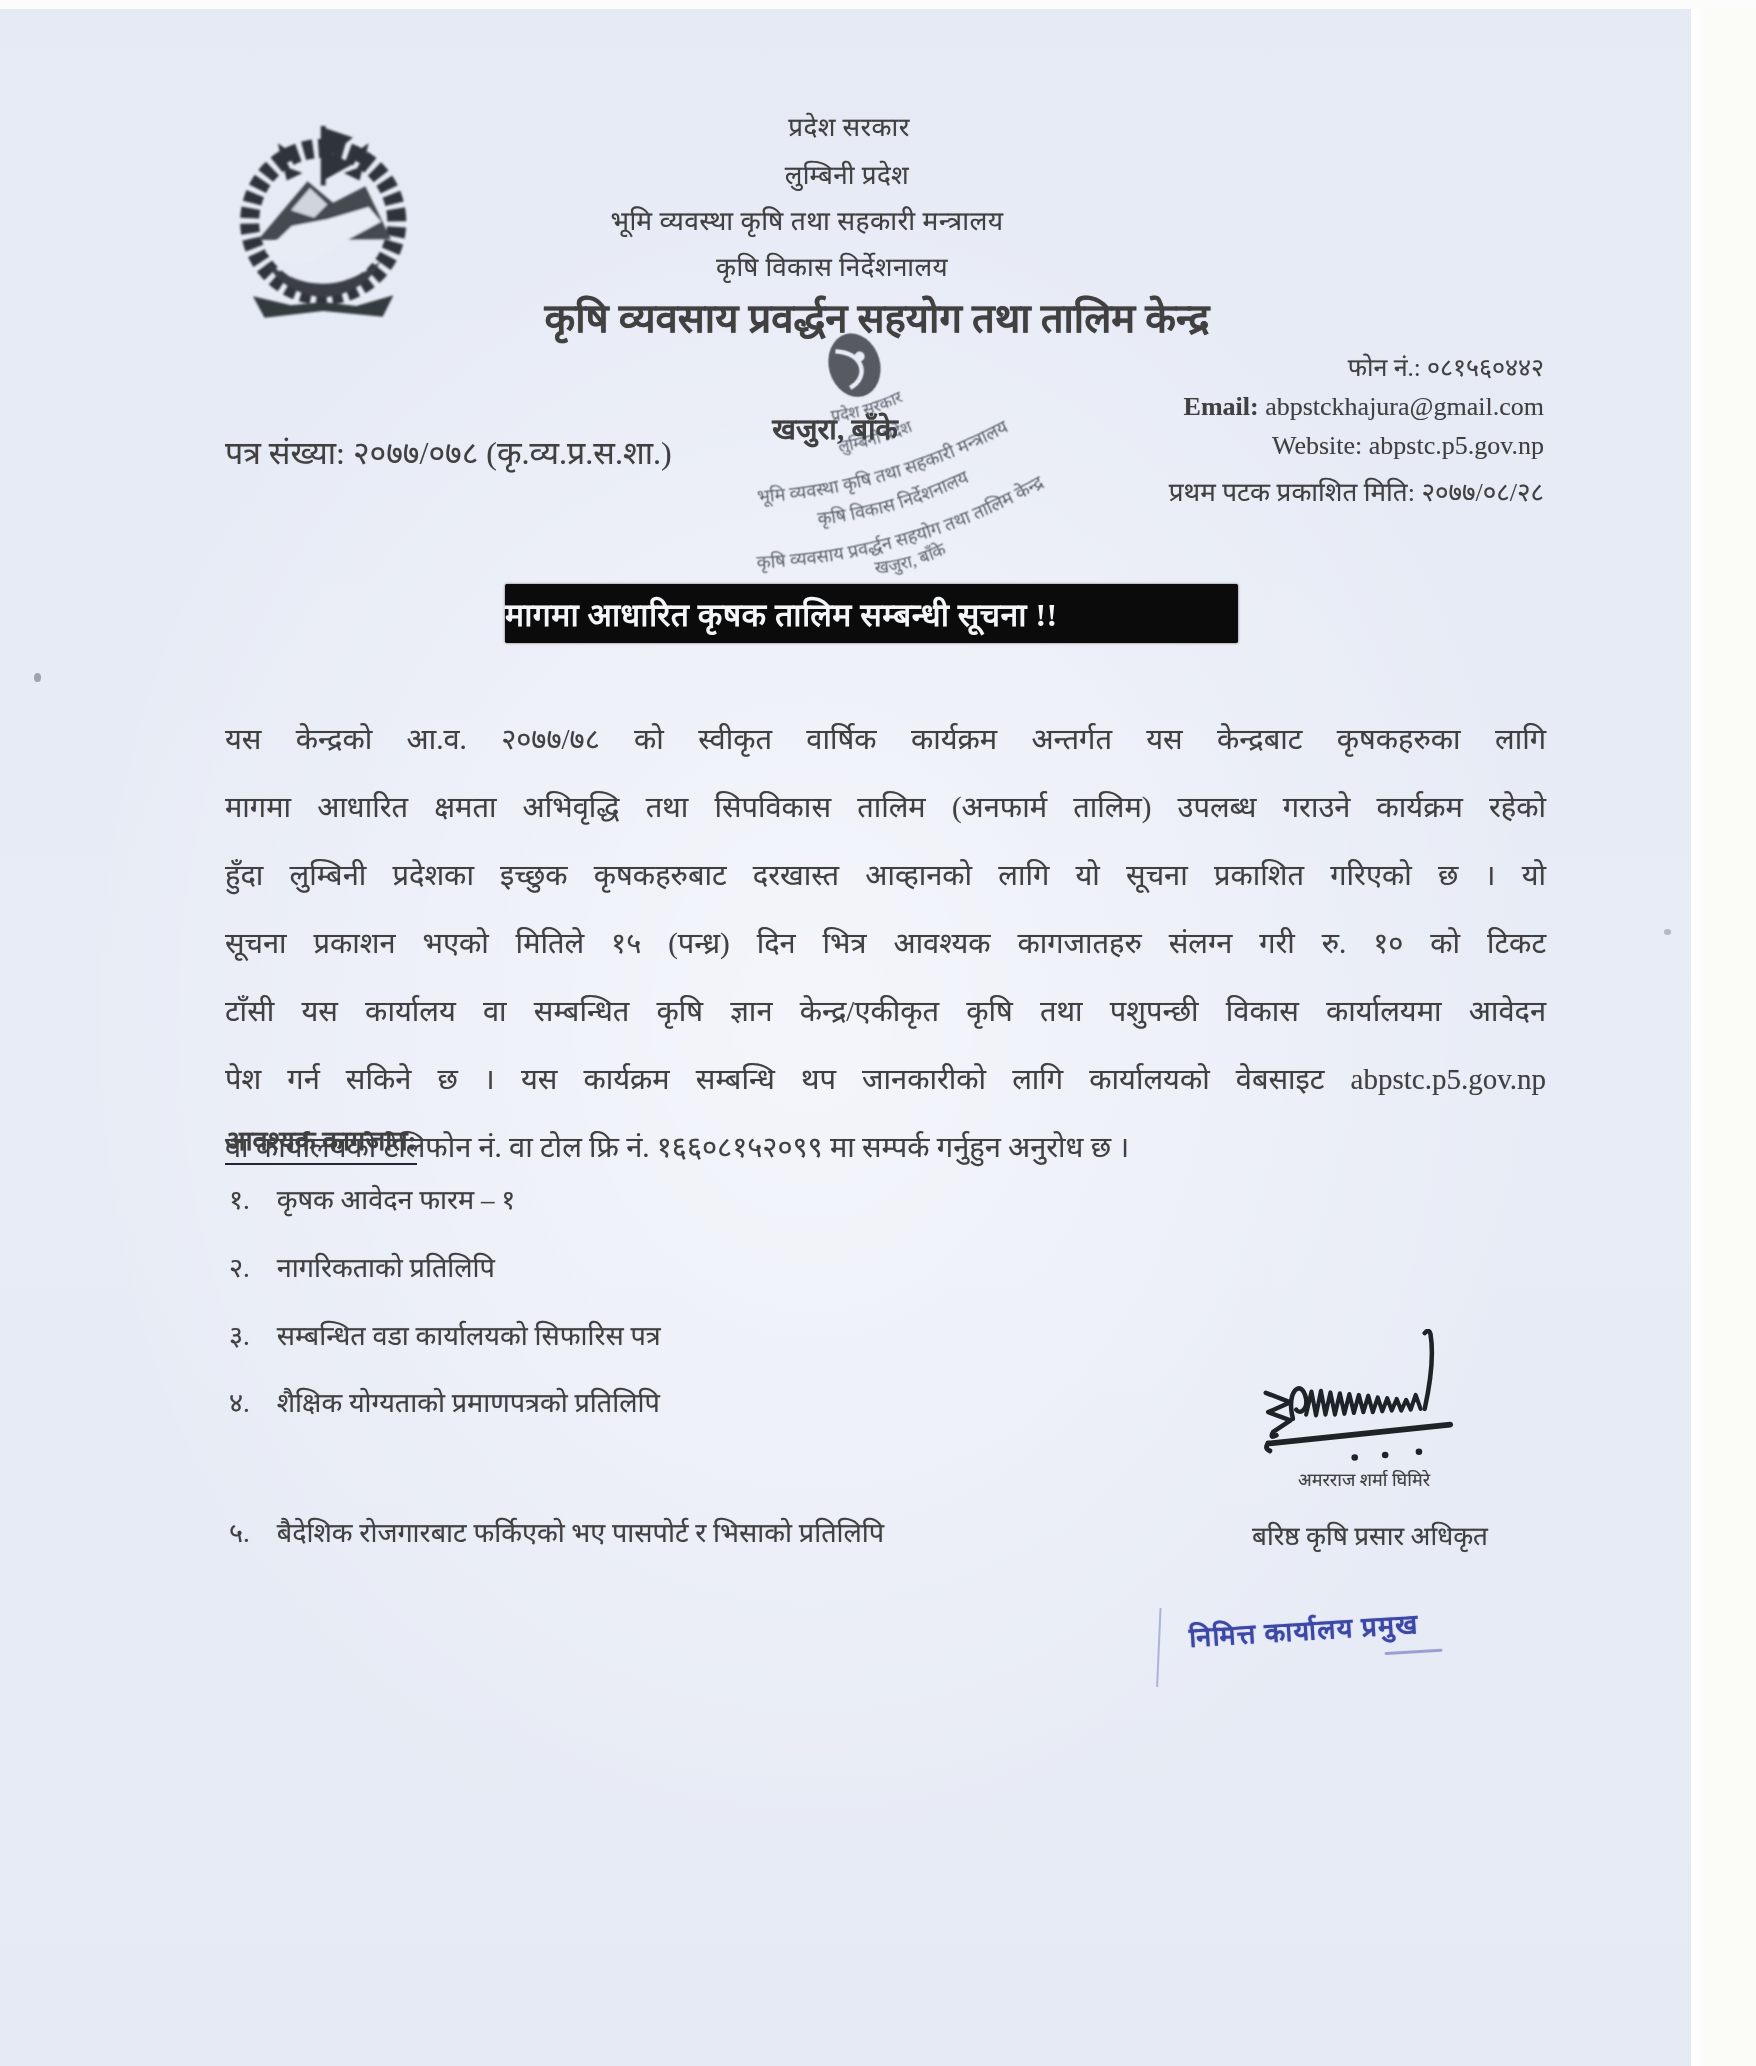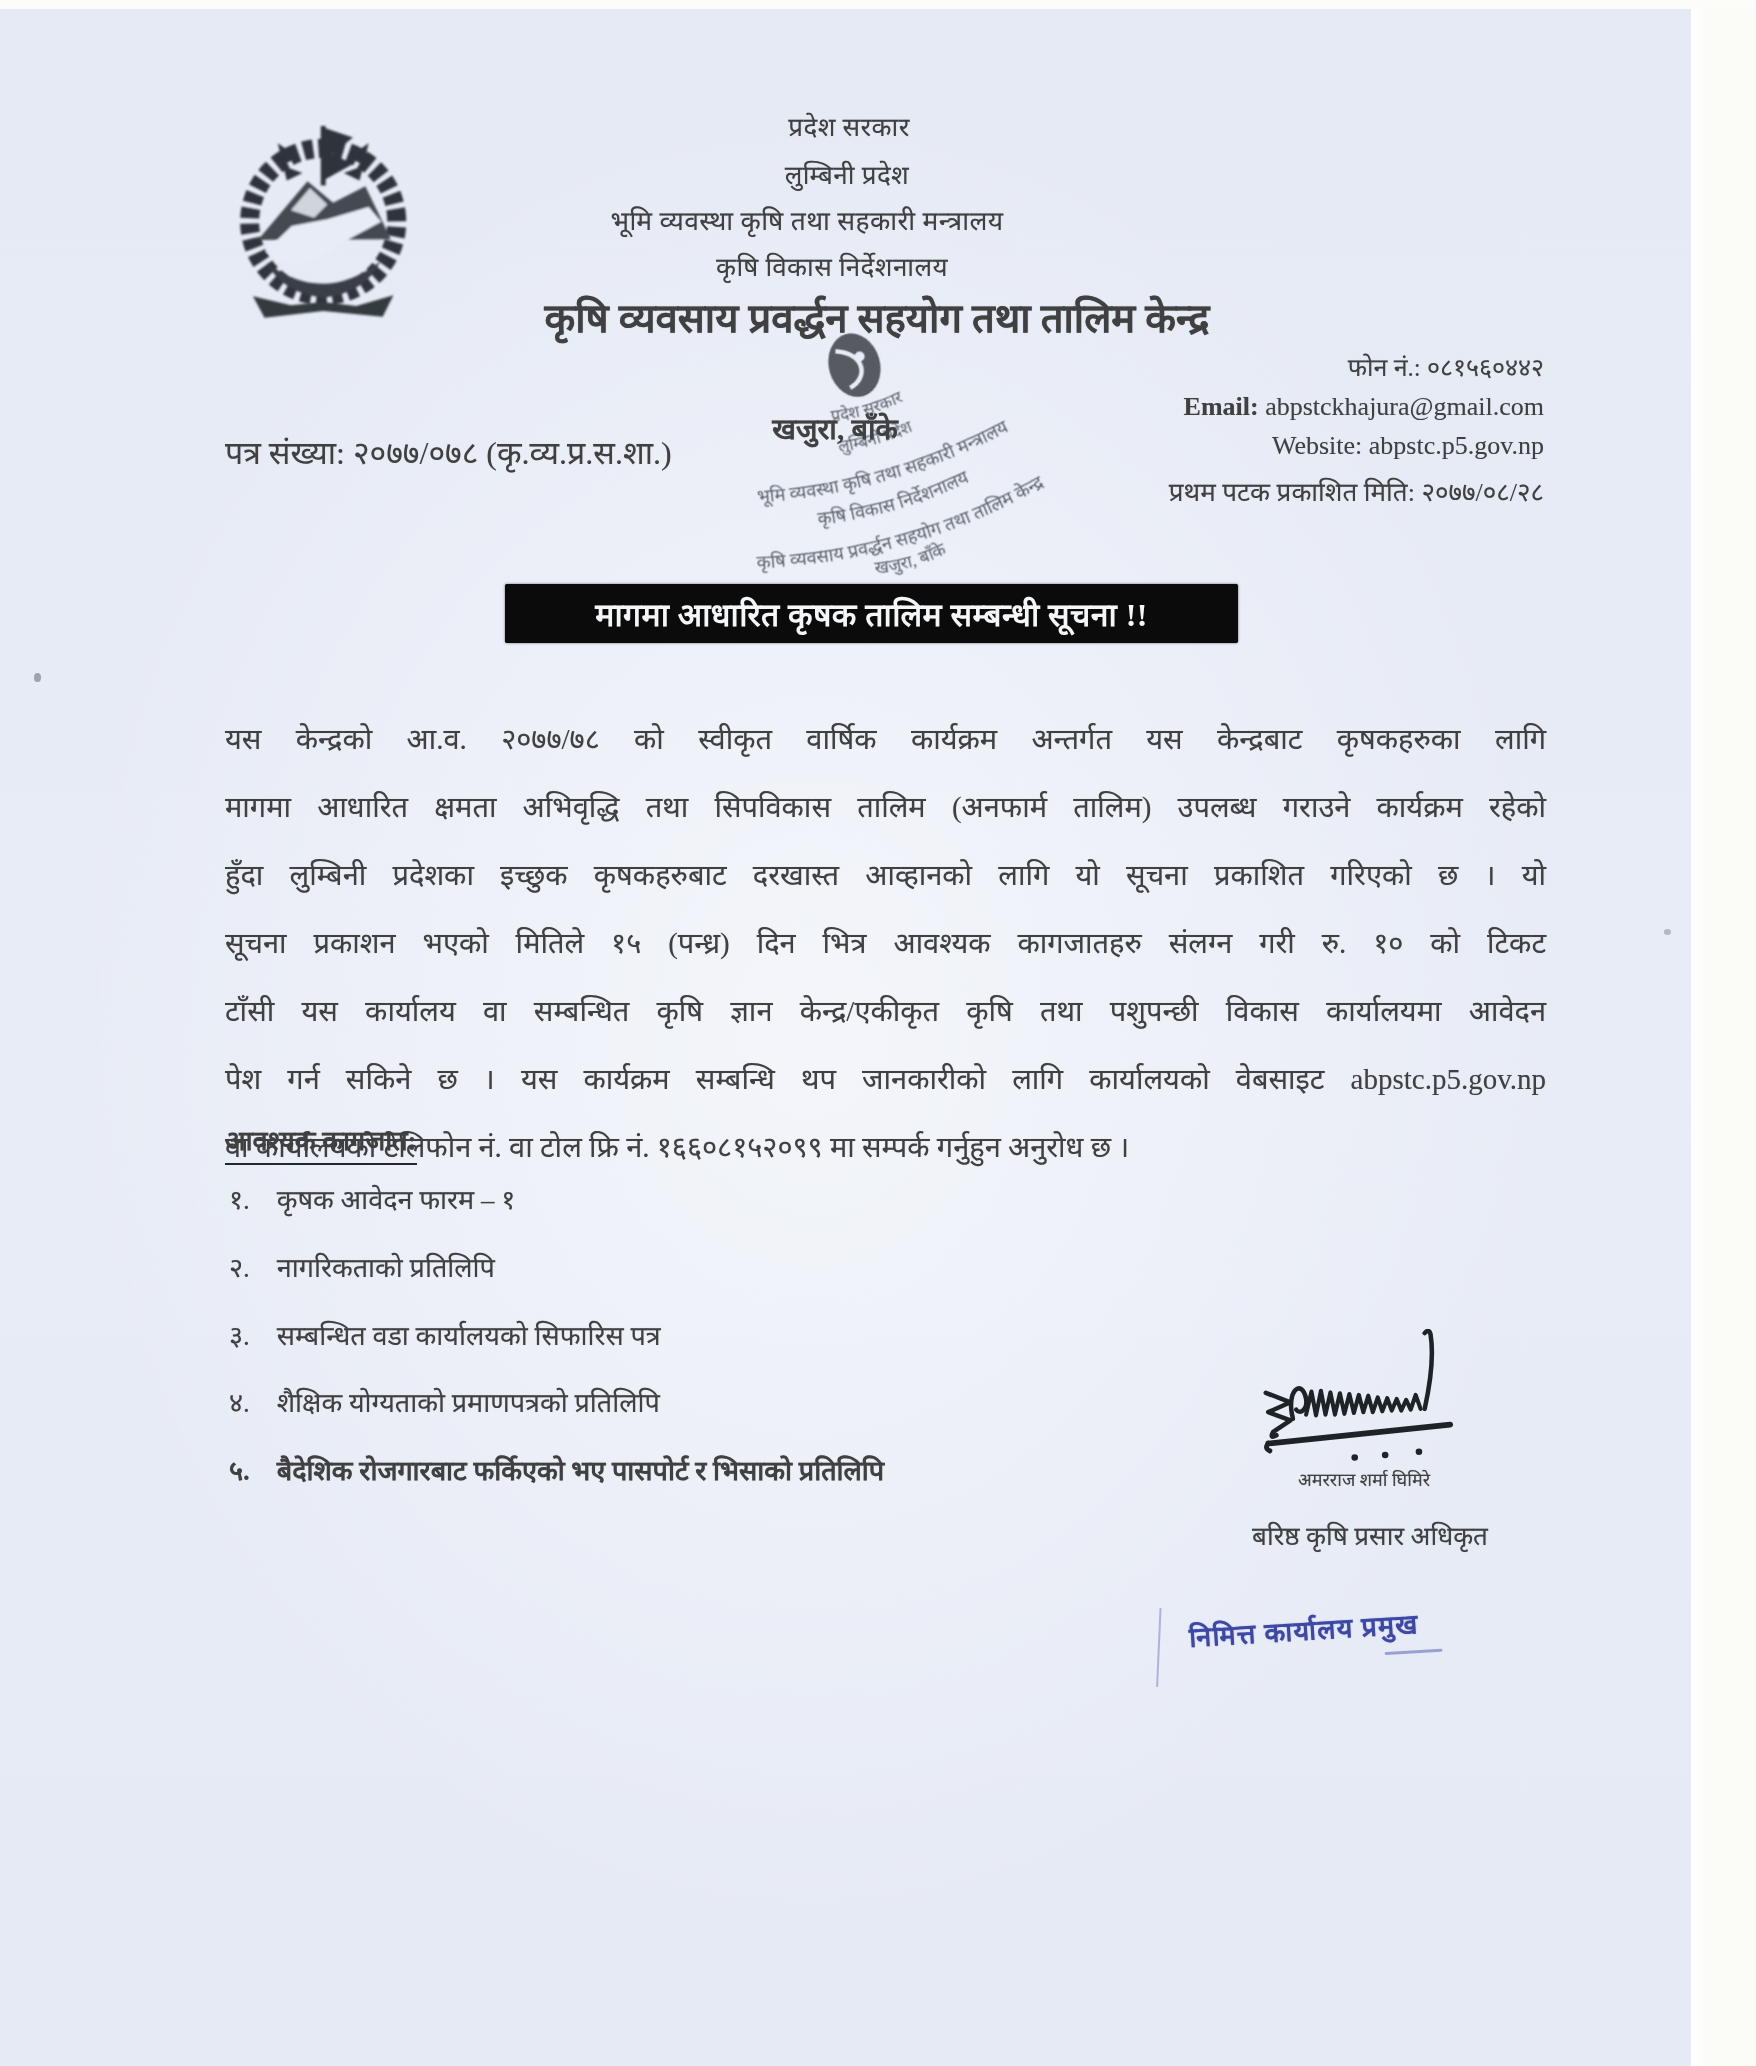--- a/index.html
+++ b/index.html
@@ -41,21 +41,21 @@
   .contact .lbl { font-weight: 700; }
   .refno { font-size: 32px; white-space: nowrap; text-shadow: 0 0 0.8px rgba(30,34,40,0.25); }
 
   
   svg text { font-family: "Liberation Serif", serif; }
 
   
   .banner {
     left: 505px; top: 584px; width: 733px; height: 59px;
     background: #0b0b0c; border-radius: 1.7px;
-    display: flex; align-items: center; justify-content: center;
+    display: flex; align-items: center; justify-content: flex-start;
     box-shadow: 0 0 2.5px rgba(10,10,12,0.6);
   }
   .banner span {
     color: #f5f6f8; font-size: 32px; font-weight: 700; white-space: nowrap;
     letter-spacing: 0.4px;
   }
 
   
   .body-block { left: 225px; top: 705px; width: 1321px; }
   .body-line {
@@ -200,21 +200,21 @@
   <span>नागरिकताको प्रतिलिपि</span>
 </div>
 <div class="abs ink doc-item" style="top:1316px;">
   <span class="n">३.</span>
   <span>सम्बन्धित वडा कार्यालयको सिफारिस पत्र</span>
 </div>
 <div class="abs ink doc-item" style="top:1383px;">
   <span class="n">४.</span>
   <span>शैक्षिक योग्यताको प्रमाणपत्रको प्रतिलिपि</span>
 </div>
-<div class="abs ink doc-item" style="top:1451px;font-weight:bold;">
+<div class="abs ink doc-item" style="top:1513px;">
   <span class="n">५.</span>
   <span>बैदेशिक रोजगारबाट फर्किएको भए पासपोर्ट र भिसाको प्रतिलिपि</span>
 </div>
 
 <svg class="abs" style="left:1244px; top:1329px;" width="256" height="140" viewBox="0 -90 620 340">
   <g stroke="#1d2327" fill="none" stroke-linecap="round" stroke-linejoin="round">
     <path stroke-width="11" d="M52 65 L112 88 L58 112 L112 132 L70 160 Q60 178 78 168"></path>
     <path stroke-width="11" d="M118 128 C100 60 140 28 150 80 C154 104 136 120 126 106"></path>
     <path stroke-width="10" d="M150 118 L163 62 L174 120 L186 60 L197 118 L209 64 L220 118 L232 66 L243 116 L255 68 L266 114 L278 70 L289 112 L301 72 L312 112 L324 76 L335 110 L347 78 L358 108 L370 80 L381 108 L393 82 L404 106 L416 70 L428 104"></path>
     <path stroke-width="11" d="M438 104 C452 40 460 -30 452 -78 Q448 -92 438 -80"></path>

